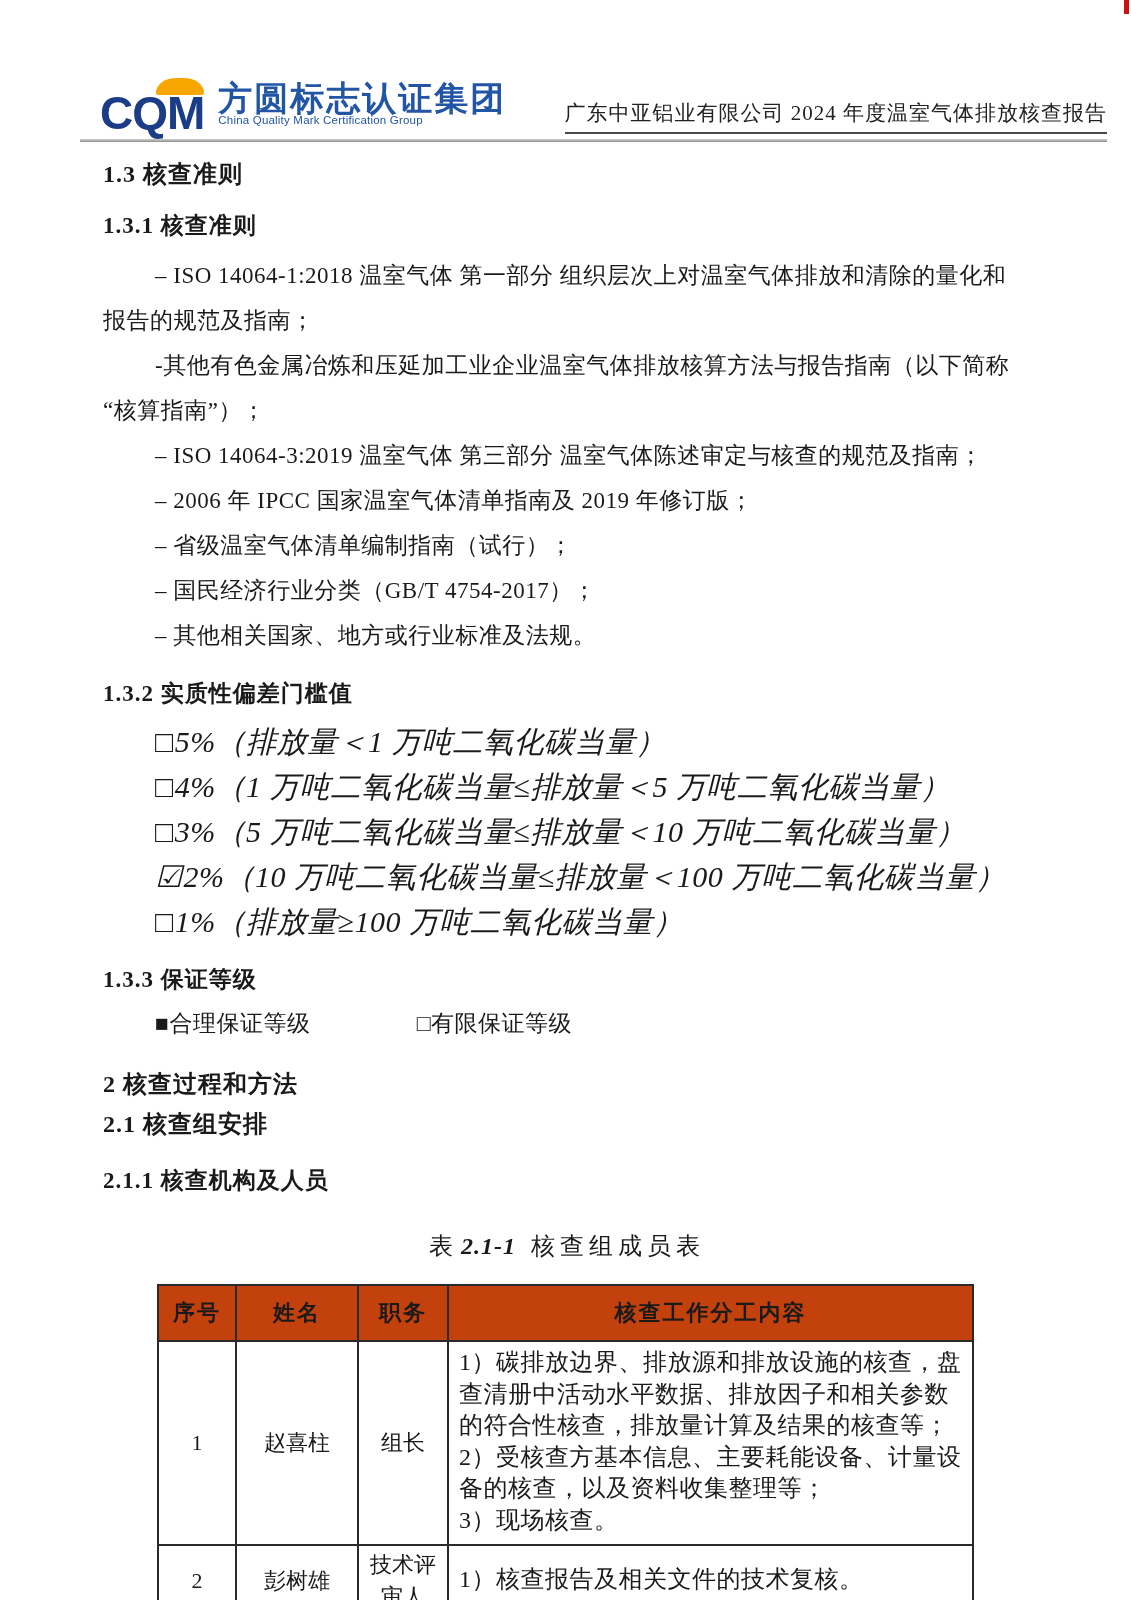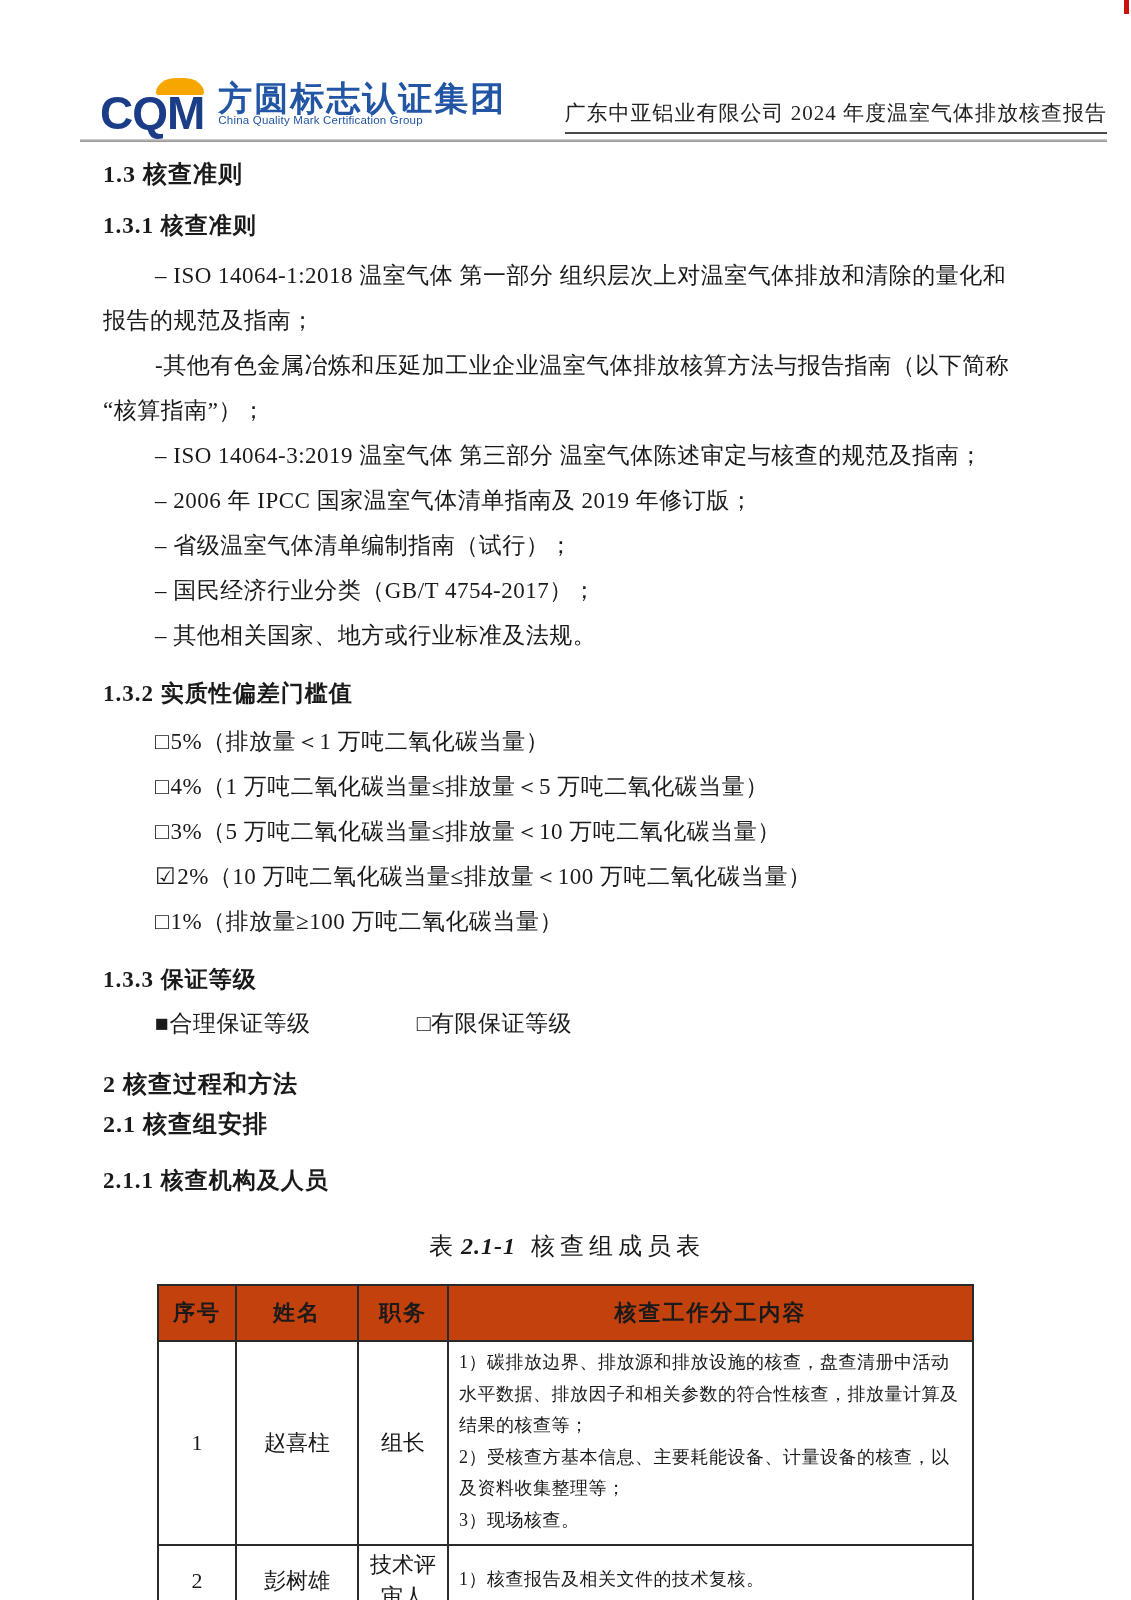--- a/index.html
+++ b/index.html
@@ -43,42 +43,42 @@
     background:linear-gradient(#d2d2d2,#8d8d8d);
   }
   
   .content { padding:6px 100px 0 103px; }
   .h-l2 { font-weight:bold; font-size:24px; margin-top:10px; letter-spacing:1px; }
   .h-l3 { font-weight:bold; font-size:23px; margin-top:20px; letter-spacing:1px; }
   .para { font-size:23px; line-height:45px; letter-spacing:0.5px; }
   .para.indent { padding-left:52px; }
   .para-group { margin-top:12px; }
   .opt-group { margin-top:10px; }
-  .opt { font-size:23px; line-height:45px; padding-left:52px; letter-spacing:0.5px; }
+  .opt { font-size:30px; line-height:45px; padding-left:52px; letter-spacing:0.5px;font-style:italic; }
   .opt .box { margin-right:1px; }
   .assure-line { font-size:23px; line-height:45px; padding-left:52px; margin-top:6px; letter-spacing:0.5px; }
   .assure-item.first { margin-right:100px; }
   
   .tbl-caption { text-align:center; font-size:24px; margin-top:34px; letter-spacing:1px; }
   .tbl-caption .cap-no { font-weight:bold; font-family:"Liberation Serif","DejaVu Serif",serif;font-style:italic; }
   .tbl-caption .cap-title { letter-spacing:5px; margin-left:8px; }
   table.members {
     border-collapse:collapse; margin-left:54px; margin-top:22px; width:815px;
     table-layout:fixed;
   }
   table.members th, table.members td {
     border:2px solid #2a2a2a; font-size:22px; vertical-align:middle;
   }
   table.members th {
     background:#c2410c; font-weight:bold; height:56px; text-align:center; letter-spacing:2px;
   }
   col.c-no { width:78px; } col.c-name { width:122px; } col.c-role { width:90px; } col.c-duty { width:525px; }
   td.c-center { text-align:center; padding:2px; line-height:32px; }
   td.c-duty-cell { padding:5px 8px 8px 10px; text-align:left; vertical-align:top; }
-  .duty-line { font-size:18px; line-height:31.5px; letter-spacing:0.5px; }
+  .duty-line { font-size:24px; line-height:31.5px; letter-spacing:0.5px; }
 </style>
 </head>
 <body>
 
 <div class="page">
   <div class="scan-artifact"></div>
 
   <div class="header">
     <div class="header-row">
       <div class="logo">

